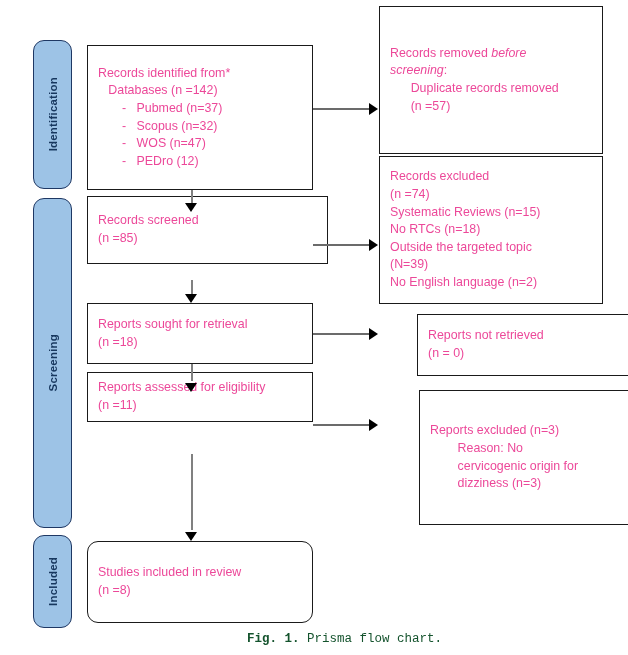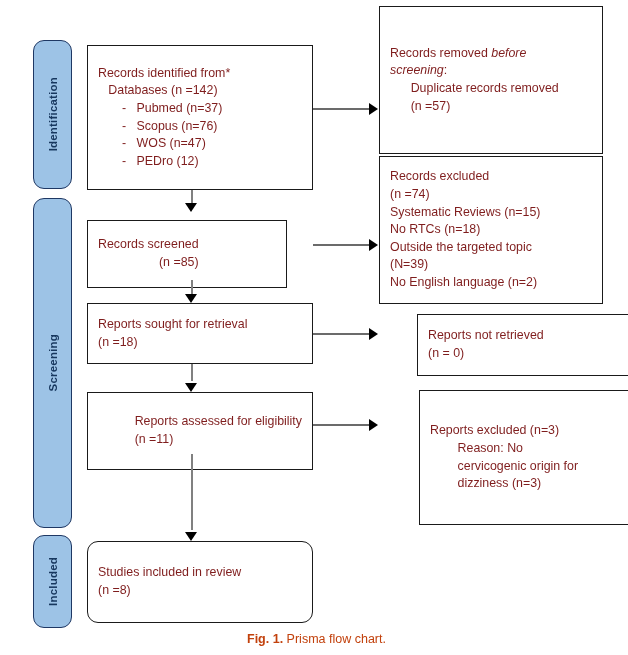--- a/index.html
+++ b/index.html
@@ -48,21 +48,21 @@
     border: 1.8px solid #1a1a1a;
     box-sizing: border-box;
     display: flex;
     align-items: center;
   }
   .flow-box-text {
     font-size: 12.4px;
     line-height: 17.6px;
     padding: 0 10px;
     white-space: pre-wrap;
-    color: #7f1d1d;
+    color: #ec4899;
   }
   .flow-box-text .it { font-style: italic; }
   
   .v-line {
     position: absolute;
     width: 1.6px;
     background: #808080;
   }
   .v-head {
     position: absolute;
@@ -79,23 +79,23 @@
   .h-head {
     position: absolute;
     width: 0; height: 0;
     border-top: 6.5px solid transparent;
     border-bottom: 6.5px solid transparent;
     border-left: 9px solid #000000;
   }
   
   .caption {
     position: absolute;
-    font-family: Liberation Sans, sans-serif;
+    font-family: Liberation Mono, monospace;
     font-size: 12.5px;
-    color: #c2410c;
+    color: #14532d;
     white-space: nowrap;
   }
   .caption-label { font-weight: bold; }
   .caption-text { font-weight: normal; }
 </style>
 </head>
 <body>
 
 <div id="figure-root">
 
@@ -108,36 +108,36 @@
   </div>
 
   <div class="stage-pill" style="left:33px; top:535px; width:39px; height:93px;">
     <span class="stage-pill-label">Included</span>
   </div>
 
   <div class="flow-box" style="left:87px; top:45px; width:226px; height:145px;">
     <div class="flow-box-text">Records identified from*
    Databases (n =142)
        -   Pubmed (n=37)
-       -   Scopus (n=76)
+       -   Scopus (n=32)
        -   WOS (n=47)
        -   PEDro (12)</div>
   </div>
 
-  <div class="flow-box" style="left:87px; top:220px; width:200px; height:68px;text-align:right;">
+  <div class="flow-box" style="left:87px; top:196px; width:241px; height:68px;">
     <div class="flow-box-text">Records screened
 (n =85)</div>
   </div>
 
   <div class="flow-box" style="left:87px; top:303px; width:226px; height:61px;">
     <div class="flow-box-text">Reports sought for retrieval
 (n =18)</div>
   </div>
 
-  <div class="flow-box" style="left:87px; top:392px; width:226px; height:78px;justify-content:flex-end;">
+  <div class="flow-box" style="left:87px; top:372px; width:226px; height:50px;">
     <div class="flow-box-text">Reports assessed for eligibility
 (n =11)</div>
   </div>
 
   <div class="flow-box" style="left:87px; top:541px; width:226px; height:82px;border-radius:11px;">
     <div class="flow-box-text">Studies included in review
 (n =8)</div>
   </div>
 
   <div class="flow-box" style="left:379px; top:6px; width:224px; height:148px;">

